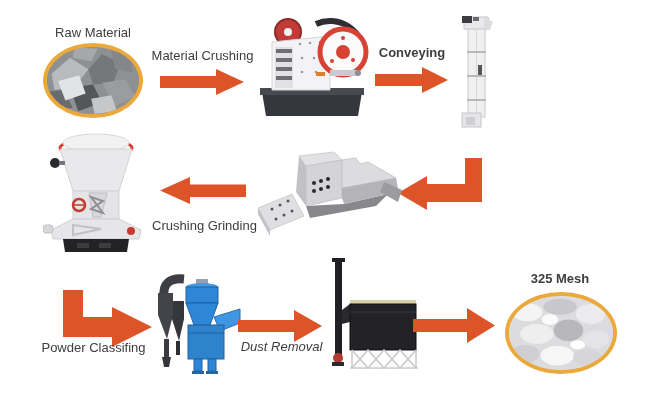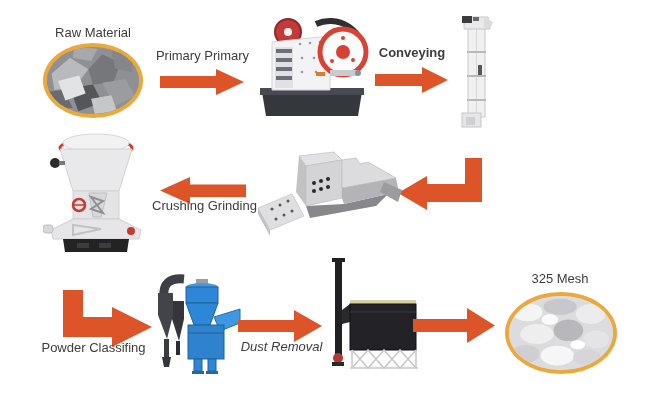--- a/index.html
+++ b/index.html
@@ -50,21 +50,21 @@
       <polygon points="30,0 55,2 48,16 28,12" fill="#a7a8ab"></polygon>
       <polygon points="60,40 85,36 96,55 74,66" fill="#9b9c9f"></polygon>
       <polygon points="0,50 18,48 28,68 5,72" fill="#6a6b6f"></polygon>
       <polygon points="25,46 50,42 60,62 34,72" fill="#55565a"></polygon>
       <polygon points="12,38 35,32 42,52 20,60" fill="#e2e3e4"></polygon>
       <polygon points="70,5 95,8 92,28 74,24" fill="#85868a"></polygon>
       <polygon points="48,58 70,54 76,72 52,75" fill="#c6c7c9"></polygon>
     </svg>
   </div>
 
-  <div class="label" style="left:150px;top:49px;width:105px;">Primary Primary</div>
+  <div class="label" style="left:150px;top:49px;width:105px;">Material Crushing</div>
 
   <svg class="abs" style="left:160px;top:69px;" width="84" height="26" viewBox="0 0 84 26">
     <polygon class="arrow" points="0,7 56,7 56,0 84,13 56,26 56,19 0,19"></polygon>
   </svg>
 
   <svg class="abs" style="left:252px;top:14px;" width="120" height="104" viewBox="0 0 120 104">
     <polygon points="10,78 110,78 106,102 14,102" fill="#34373c"></polygon>
     <rect x="8" y="74" width="104" height="7" fill="#474a50"></rect>
     <path d="M64,10 A34,34 0 0 1 112,42" stroke="#2f2f33" stroke-width="6" fill="none"></path>
     <circle cx="36" cy="18" r="13" fill="#c23b38" stroke="#8e2a28" stroke-width="2"></circle>
@@ -140,21 +140,21 @@
     <circle cx="32" cy="53" r="1.5" fill="#55555a"></circle>
       <circle cx="20" cy="71" r="1.5" fill="#55555a"></circle>
     <circle cx="28" cy="67" r="1.5" fill="#55555a"></circle>
       <circle cx="36" cy="63" r="1.5" fill="#55555a"></circle>
   </svg>
 
   <svg class="abs" style="left:160px;top:177px;" width="86" height="27" viewBox="0 0 86 27">
     <polygon class="arrow" points="86,7.5 30,7.5 30,0 0,13.5 30,27 30,20 86,20"></polygon>
   </svg>
 
-  <div class="label" style="left:152px;top:199px;width:105px;text-align:center;">Crushing Grinding</div>
+  <div class="label" style="left:152px;top:219px;width:105px;text-align:center;">Crushing Grinding</div>
 
   <svg class="abs" style="left:43px;top:131px;" width="106" height="122" viewBox="0 0 106 122">
     <ellipse cx="53" cy="17" rx="36" ry="9" fill="none" stroke="#d63c2e" stroke-width="3"></ellipse>
     <ellipse cx="53" cy="12" rx="33" ry="9" fill="#f2f2f3" stroke="#d6d6da" stroke-width="1"></ellipse>
     <polygon points="17,18 89,18 76,60 30,60" fill="#e9e9eb" stroke="#d2d2d6" stroke-width="1"></polygon>
     <circle cx="12" cy="32" r="5" fill="#2b2b2e"></circle>
     <rect x="16" y="30" width="6" height="4" fill="#77777d"></rect>
     <rect x="30" y="60" width="46" height="28" fill="#e4e4e7" stroke="#d2d2d6" stroke-width="1"></rect>
     <polygon points="46,62 64,62 58,86 50,86" fill="#d8d8dc" stroke="#bfbfc3" stroke-width="1"></polygon>
     <polygon points="48,66 60,70 48,78 60,82" fill="none" stroke="#8e8e94" stroke-width="2"></polygon>
@@ -219,21 +219,21 @@
       <line x1="96" y1="92" x2="96" y2="110"></line>
       <line x1="30" y1="110" x2="98" y2="110"></line>
     </g>
   </svg>
 
   <svg class="abs" style="left:413px;top:308px;" width="82" height="35" viewBox="0 0 82 35">
     <polygon class="arrow" points="0,11 54,11 54,0 82,17.5 54,35 54,24 0,24"></polygon>
   </svg>
 
 
-  <div class="label" style="left:510px;top:272px;width:100px;">325 Mesh</div>
+  <div class="label" style="left:510px;top:272px;width:100px;font-weight:bold;">325 Mesh</div>
 
   <div class="photo" style="left:505px;top:292px;width:112px;height:82px;background:#dcdcde;">
     <svg viewBox="0 0 112 82" preserveAspectRatio="none">
       <rect x="0" y="0" width="112" height="82" fill="#dcdcde"></rect>
       <ellipse cx="20" cy="18" rx="16" ry="10" fill="#f4f4f5"></ellipse>
       <ellipse cx="55" cy="12" rx="18" ry="9" fill="#c8c8cc"></ellipse>
       <ellipse cx="88" cy="20" rx="16" ry="11" fill="#ececee"></ellipse>
       <ellipse cx="30" cy="42" rx="18" ry="11" fill="#eeeeef"></ellipse>
       <ellipse cx="64" cy="38" rx="16" ry="12" fill="#b8b8bc"></ellipse>
       <ellipse cx="94" cy="48" rx="14" ry="10" fill="#e4e4e6"></ellipse>

